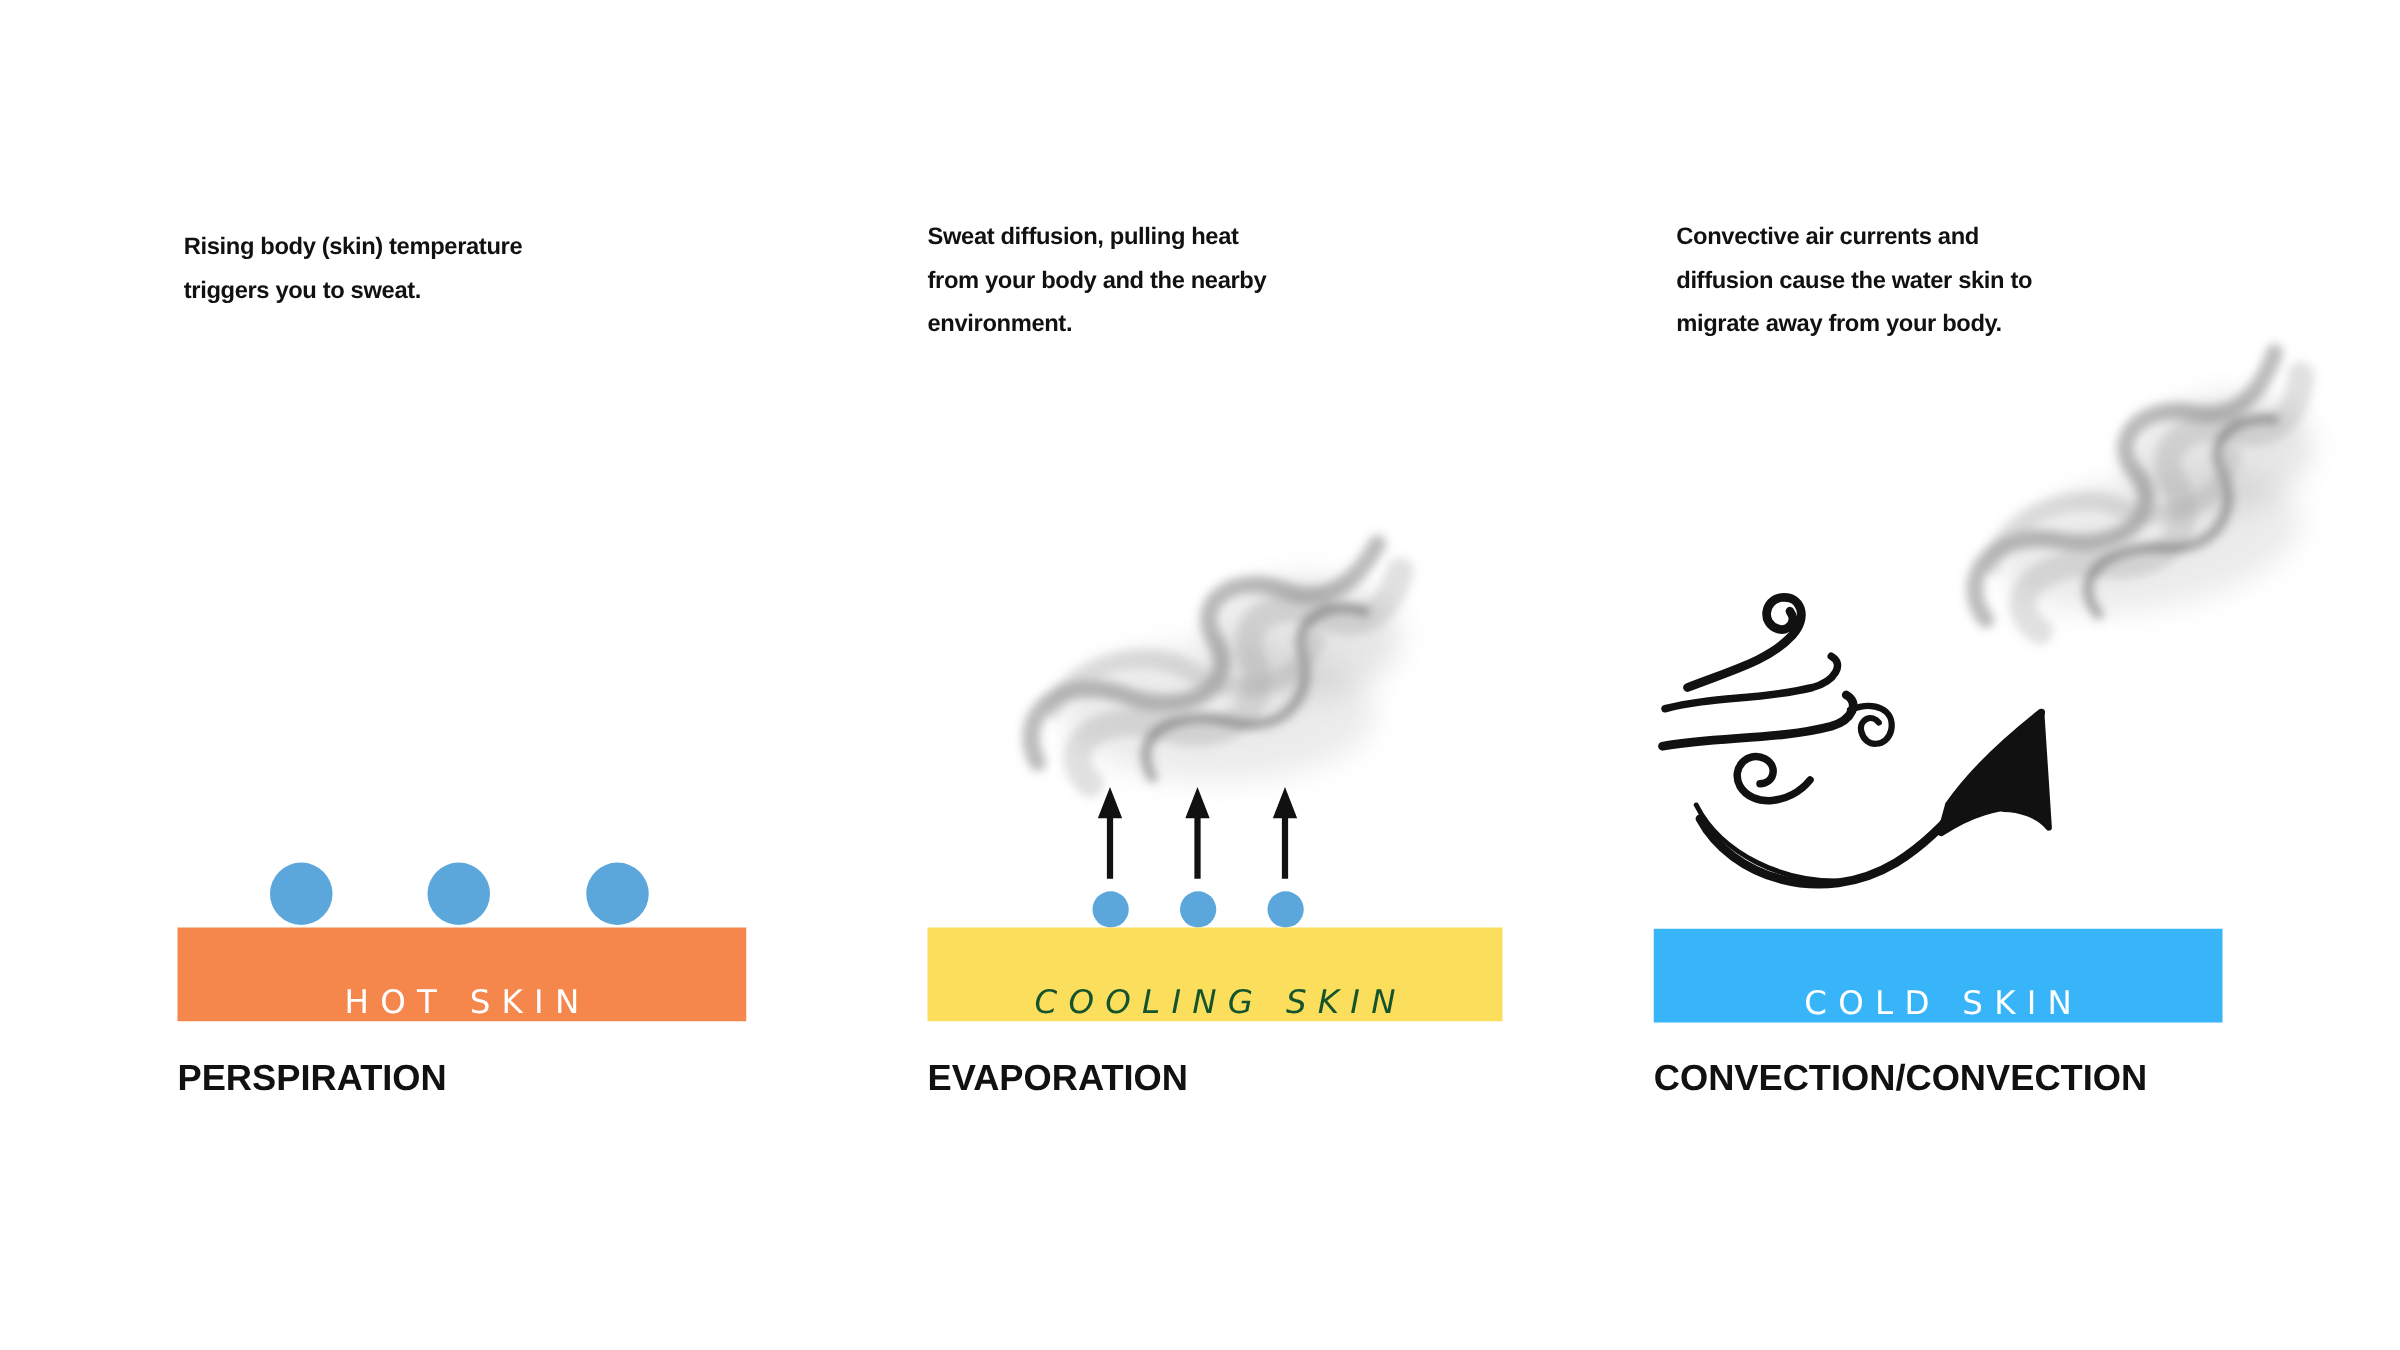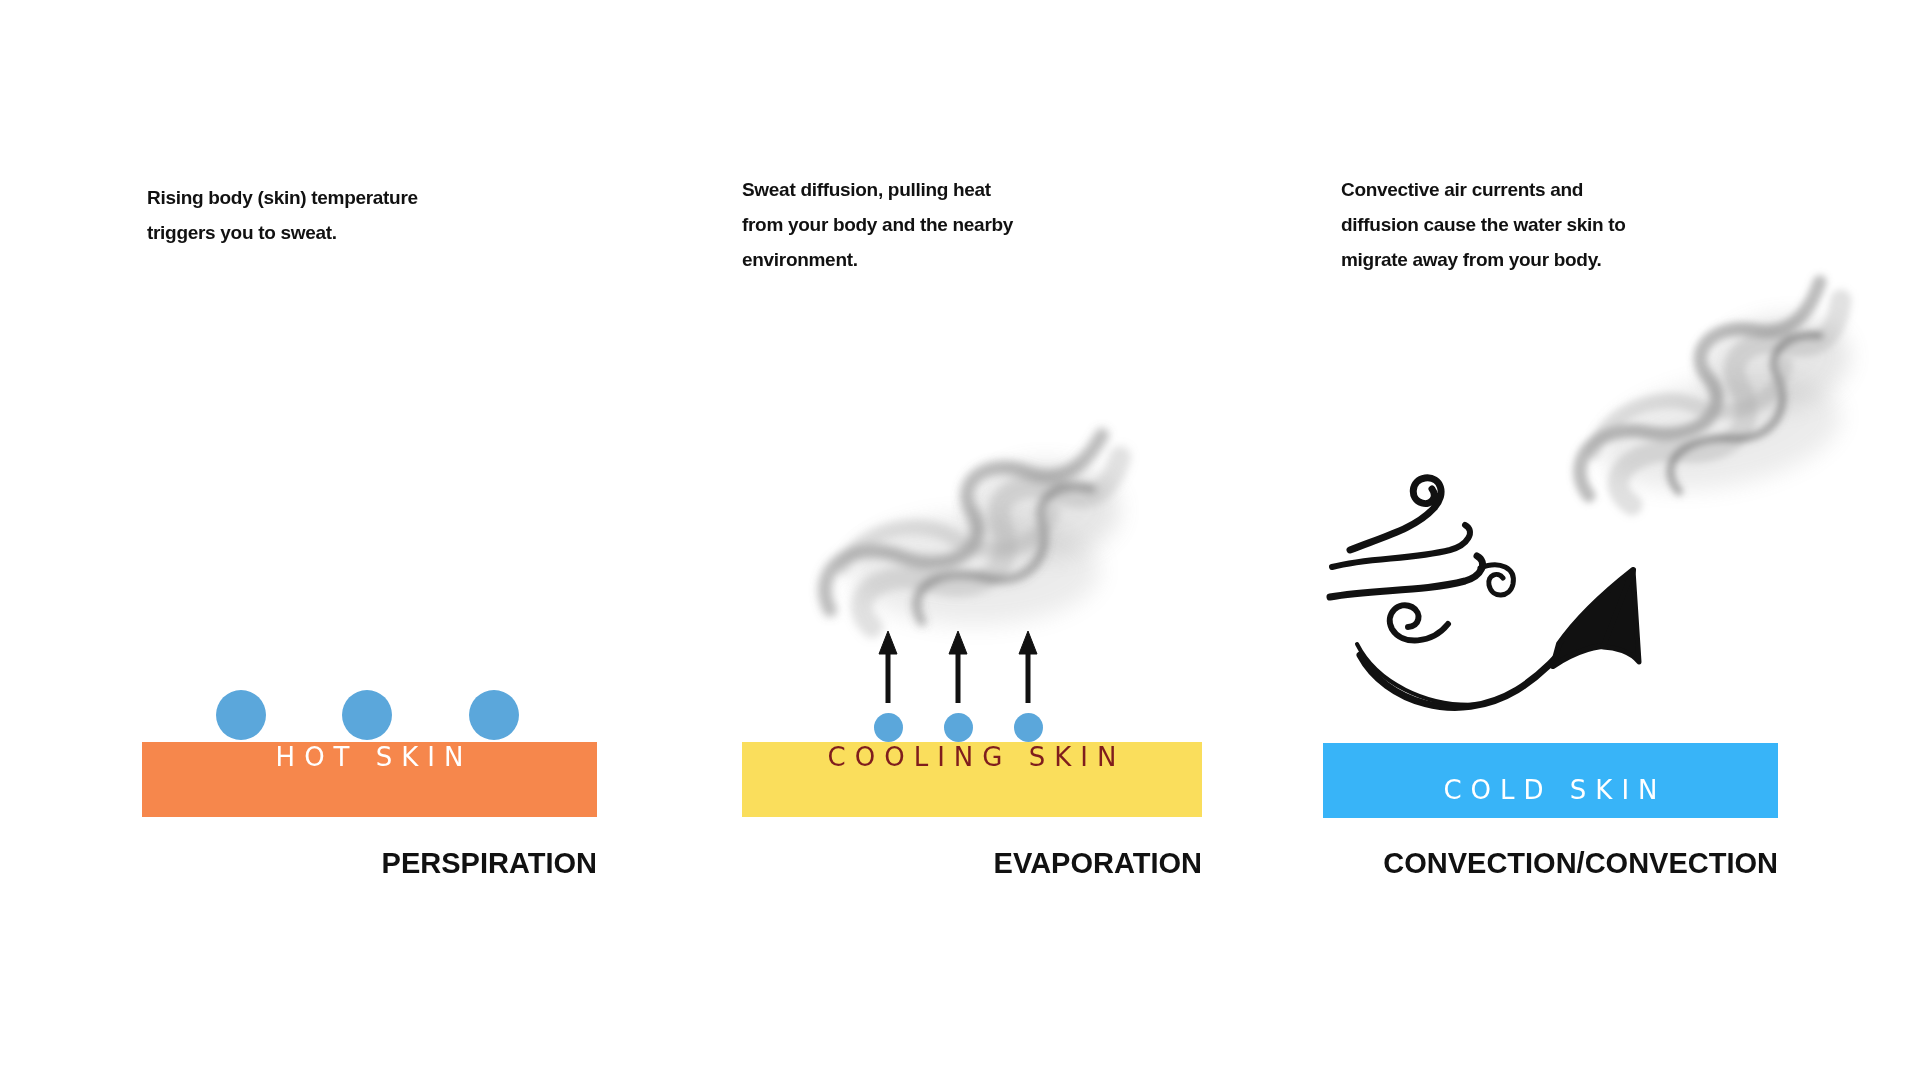--- a/index.html
+++ b/index.html
@@ -16,36 +16,36 @@
     font-size:19px;
     line-height:35px;
     font-weight:bold;
     letter-spacing:-0.3px;
     white-space:pre-line;
   }
   .skin-bar{
     position:absolute;
     height:75px;
     display:flex;
-    align-items:flex-start;
+    align-items:flex-end;
     justify-content:center;
   }
   .skin-label{
     font-family:"DejaVu Sans",sans-serif;
     font-size:26px;
     letter-spacing:9px;
     text-indent:9px;
     font-weight:400;
   }
   .caption{
     position:absolute;
     margin:0;
     font-size:29px;
     font-weight:bold;
-    text-align:right;
+    text-align:left;
     line-height:36px;
   }
   .droplet{
     position:absolute;
     border-radius:50%;
   }
   .droplet.big{width:50px;height:50px;}
   .droplet.small{width:29px;height:29px;}
   .svg-abs{position:absolute;}
   svg{display:block;overflow:visible;}
@@ -103,21 +103,21 @@
         <line x1="153" y1="75" x2="153" y2="22"></line>
           <polygon points="144,26 162,26 153,3" stroke-width="1"></polygon>
       </g>
     </svg>
 
     <div class="droplet small" style="left: 874px; top: 713px; background-color: rgb(91, 167, 219);"></div>
     <div class="droplet small" style="left: 944px; top: 713px; background-color: rgb(91, 167, 219);"></div>
     <div class="droplet small" style="left: 1014px; top: 713px; background-color: rgb(91, 167, 219);"></div>
 
     <div class="skin-bar" style="left: 742px; top: 742px; width: 460px; background-color: rgb(250, 222, 92);">
-      <span class="skin-label" style="color: #7f1d1d;">COOLING SKIN</span>
+      <span class="skin-label" style="color: #14532d; font-style: italic;">COOLING SKIN</span>
     </div>
 
     <h2 class="caption" style="left: 742px; top: 845px; width: 460px; color: rgb(17, 17, 17);">EVAPORATION</h2>
   </section>
 
   <section>
     <p class="desc" style="left: 1341px; top: 172px; width: 480px; color: rgb(17, 17, 17);">Convective air currents and
 diffusion cause the water skin to
 migrate away from your body.</p>
 

